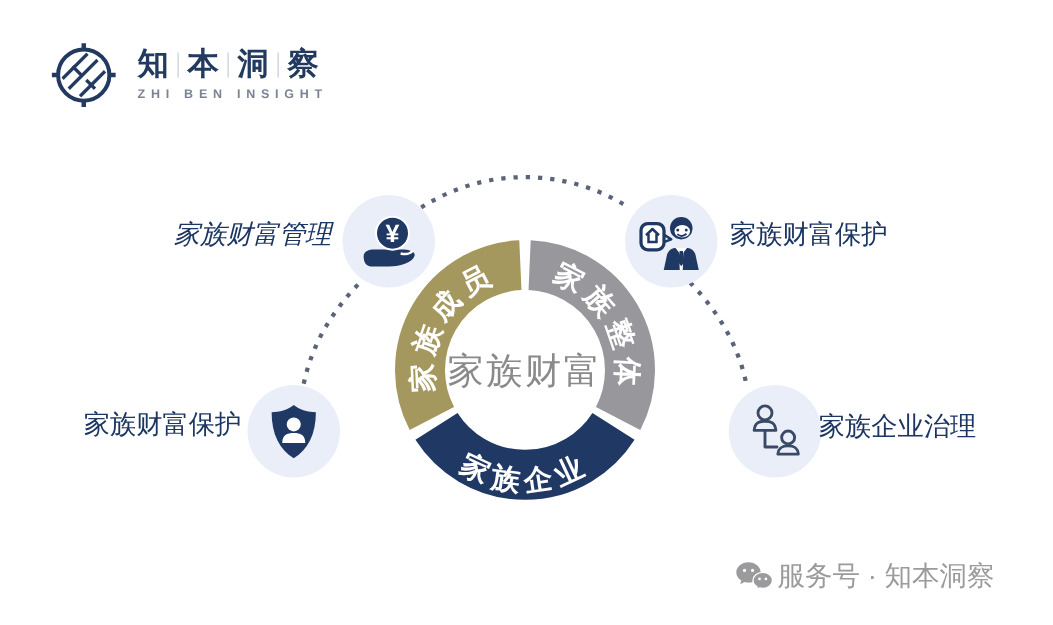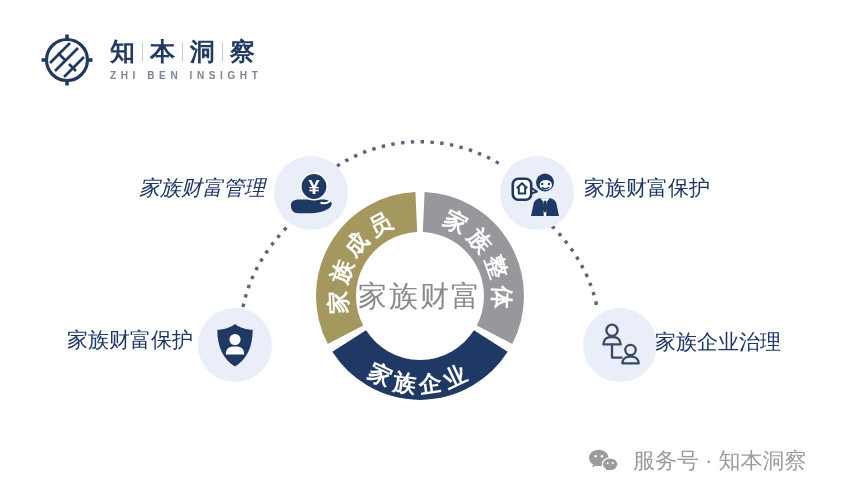--- a/index.html
+++ b/index.html
@@ -30,21 +30,21 @@
   .node-bl{left:198px;top:308px;}
   .node-br{left:583px;top:308px;}
 
   .nlabel{position:absolute;font-size:21px;color:#1C3664;font-weight:500;white-space:nowrap;line-height:26px;}
   .nlabel-tl{left:40px;top:175px;width:225px;text-align:right;font-style:italic;}
   .nlabel-tr{left:584px;top:175px;width:230px;text-align:left;}
   .nlabel-bl{left:20px;top:327px;width:173px;text-align:right;}
   .nlabel-br{left:655px;top:329px;width:180px;text-align:left;}
 
   
-  .footer{position:absolute;left:588px;top:446px;display:flex;align-items:center;gap:14px;
+  .footer{position:absolute;left:588px;top:446px;display:flex;align-items:center;gap:3px;
           color:#9B9B9D;font-size:22px;}
 </style>
 </head>
 <body>
 
 <div class="canvas">
 
   <header class="brand">
     <svg class="brand-mark" viewBox="0 0 58 58" xmlns="http://www.w3.org/2000/svg">
       <clipPath id="sealclip">

